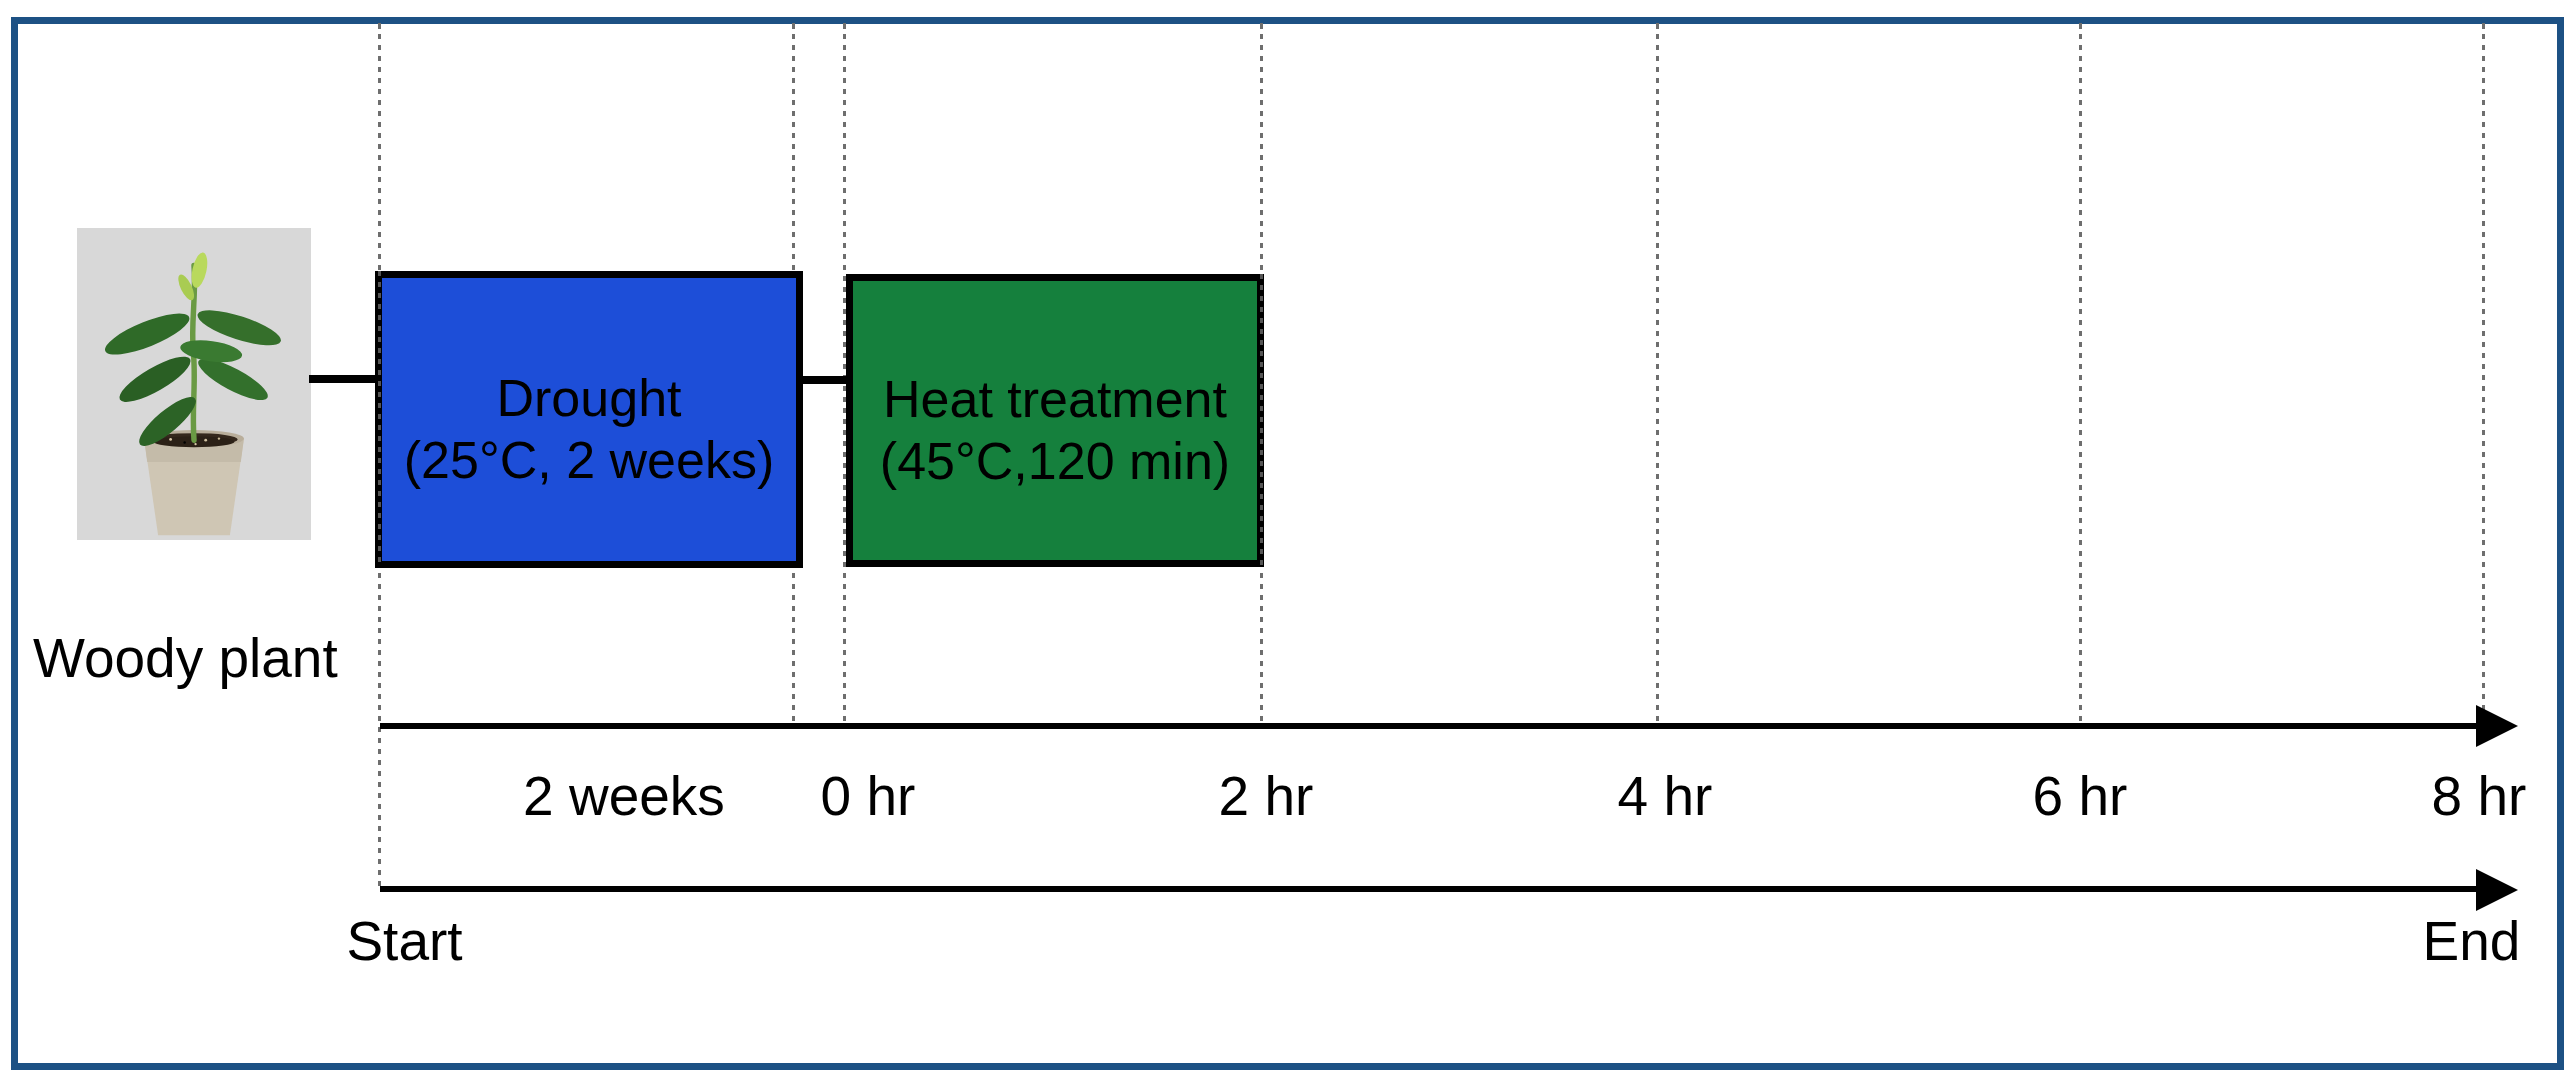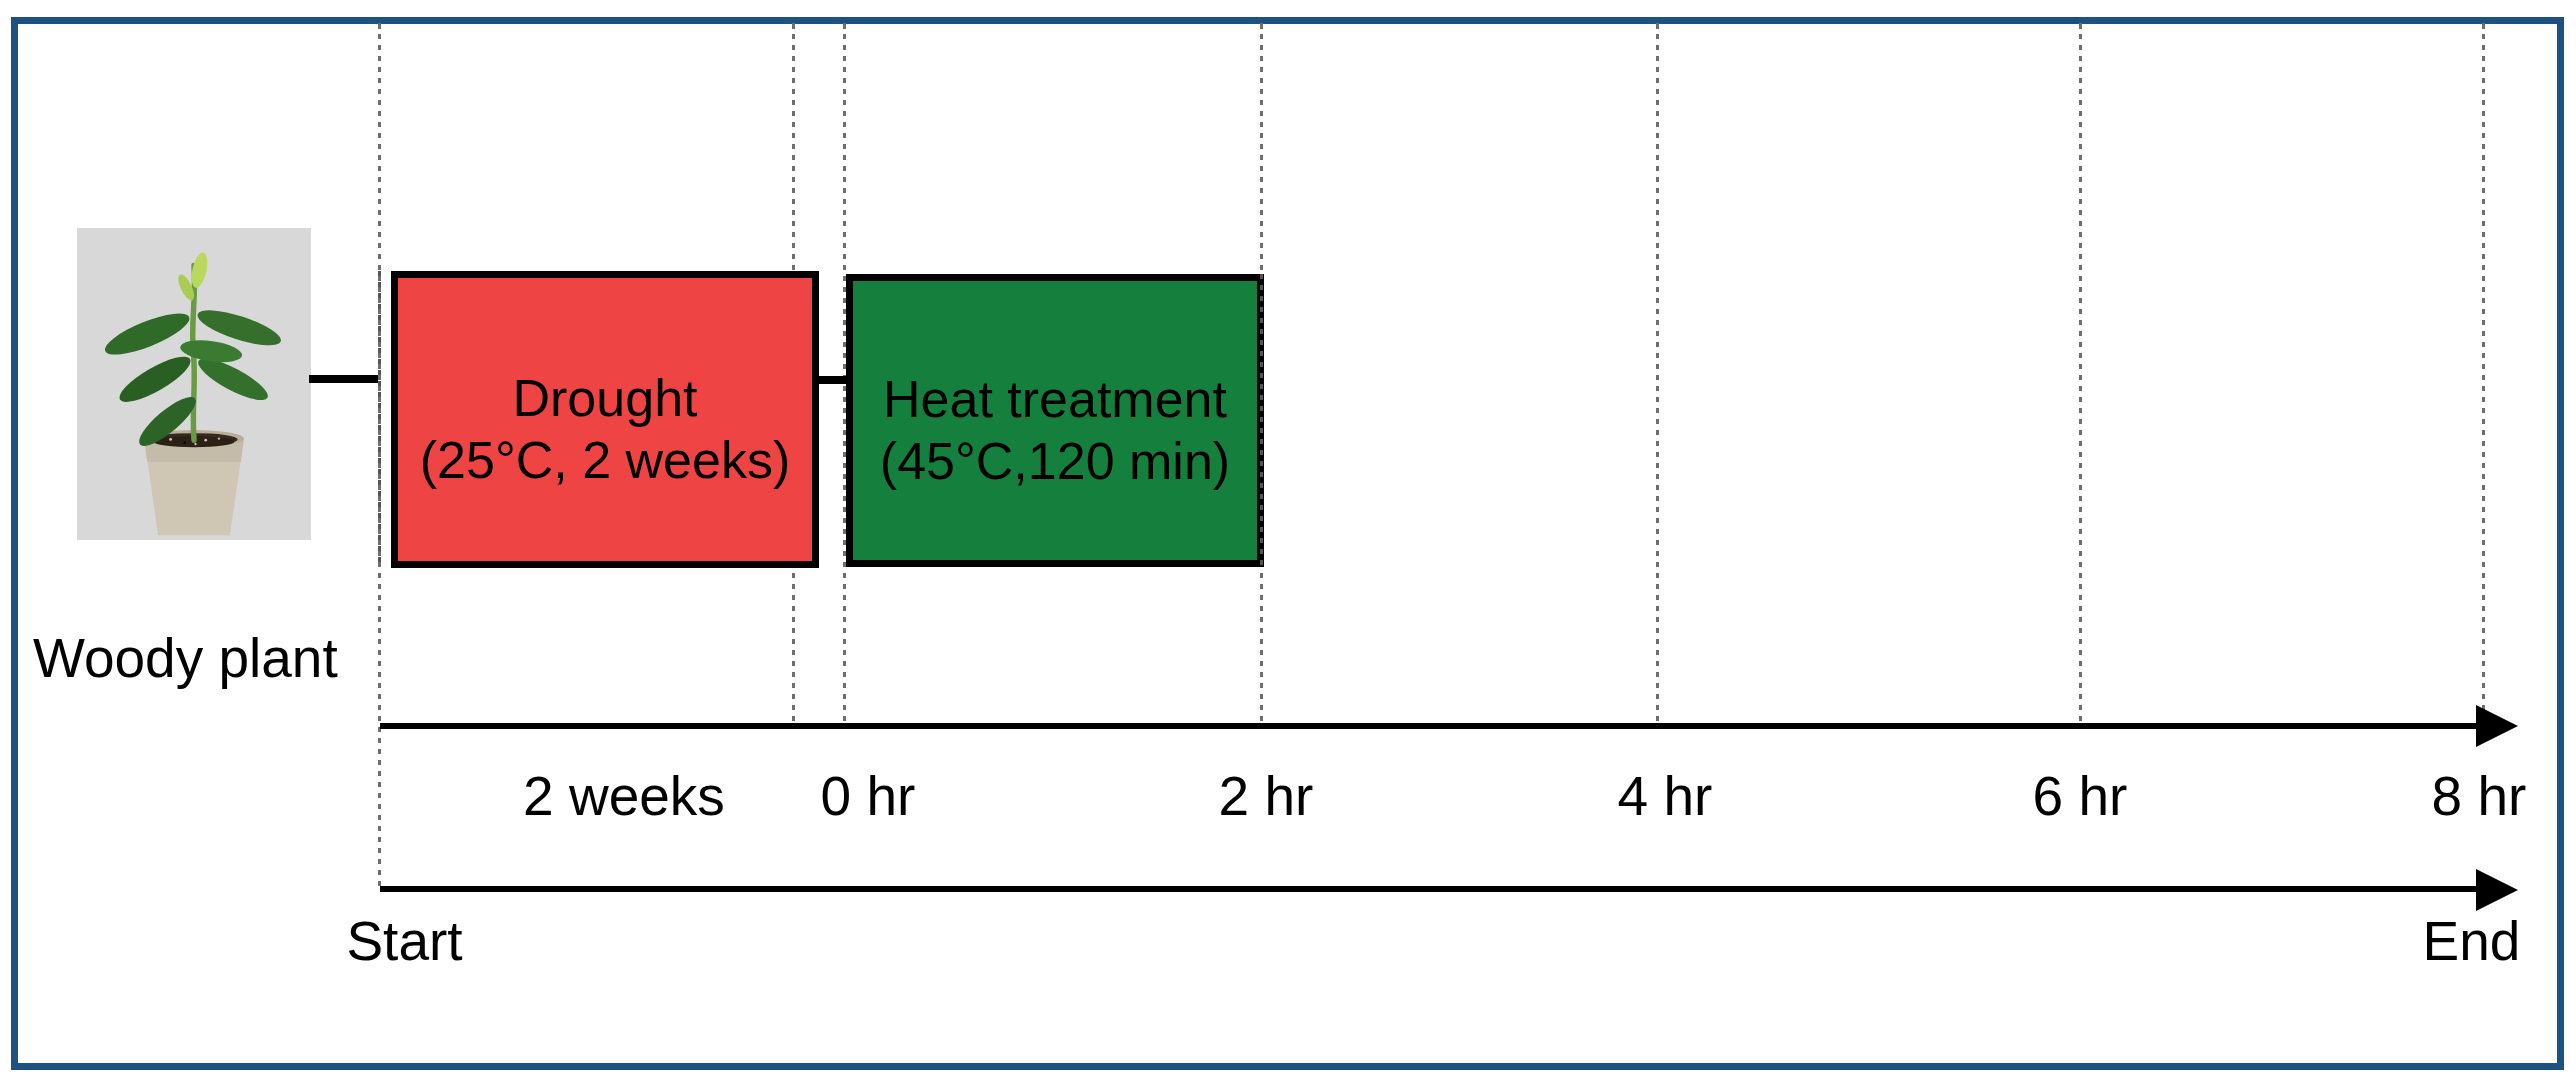--- a/index.html
+++ b/index.html
@@ -128,21 +128,21 @@
 
     <ellipse cx="157" cy="54" rx="9" ry="23" fill="#b9d95d" transform="rotate(12 157 54)"></ellipse>
     <ellipse cx="140" cy="76" rx="7" ry="18" fill="#a9cc52" transform="rotate(-26 140 76)"></ellipse>
   </svg>
 
   <div class="caption">Woody plant</div>
 
   <div class="connector c1"></div>
   <div class="connector c2"></div>
 
-  <div class="box drought" style="background-color: #ef4444; margin-left: 16px;">
+  <div class="box drought" style="background-color: #1d4ed8;">
     <span class="box-line">Drought</span>
     <span class="box-line">(25°C, 2 weeks)</span>
   </div>
 
   <div class="box heat" style="background-color: #15803d;">
     <span class="box-line">Heat treatment</span>
     <span class="box-line">(45°C,120 min)</span>
   </div>
 
 

